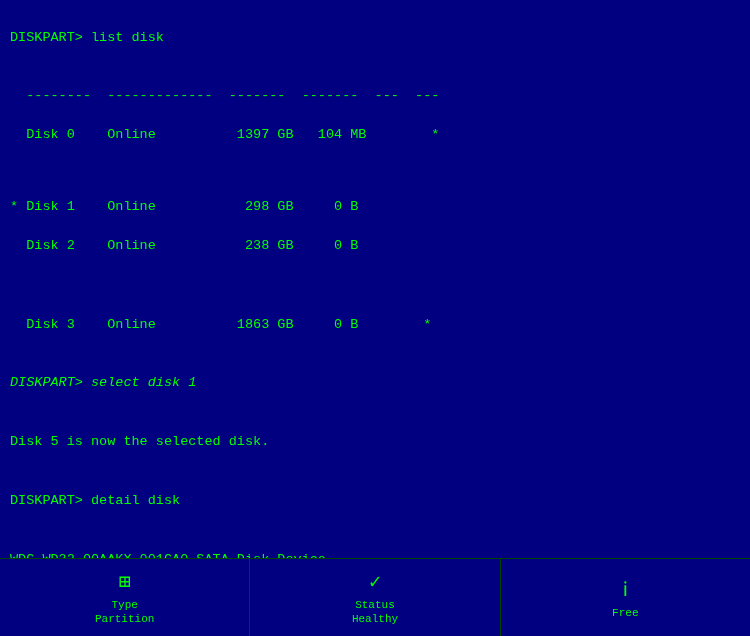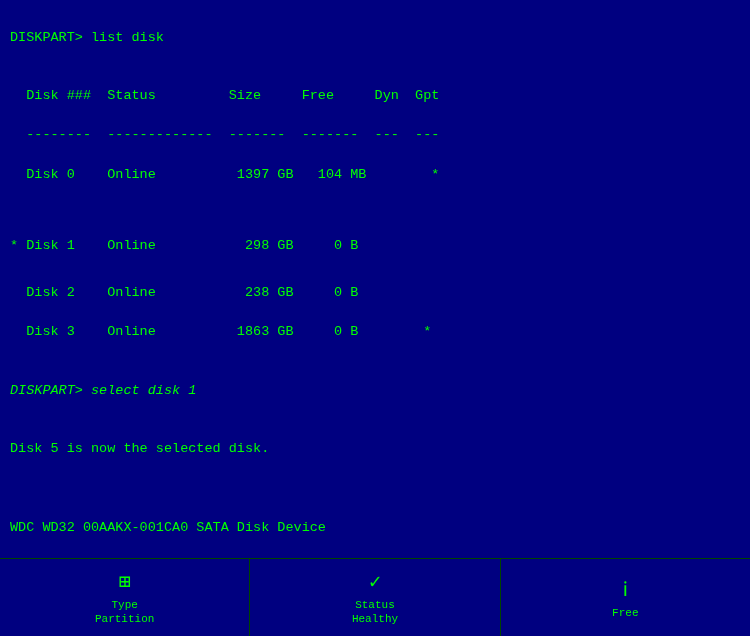--- a/index.html
+++ b/index.html
@@ -74,31 +74,31 @@
       line-height: 1.3;
     }
   </style>
 </head>
 <body>
 
 <div class="terminal">
   <div class="terminal-content">
 <span style="display: block;">DISKPART&gt; list disk</span>
 <span style="display: block;"></span>
-<span style="display: block;">  Disk ###  Status         Size     Free     Dyn  Gpt</span>
 <span style="display: block;">  --------  -------------  -------  -------  ---  ---</span>
 <span style="display: block;">  Disk 0    Online          1397 GB   104 MB        *</span>
 <span style="display: block; margin-top: 32px;">* Disk 1    Online           298 GB     0 B</span>
-<span style="display: block; margin-top: 8px;">  Disk 2    Online           238 GB     0 B</span>
-<span style="display: block;">  Disk 3    Online          1863 GB     0 B        *</span>
+<span style="display: block;">  Disk 2    Online           238 GB     0 B</span>
+<span style="display: block; margin-top: 40px;">  Disk 3    Online          1863 GB     0 B        *</span>
 <span style="display: block;"></span>
 <span style="display: block; font-style: italic;">DISKPART&gt; select disk 1</span>
 <span style="display: block;"></span>
 <span style="display: block;">Disk 5 is now the selected disk.</span>
 <span style="display: block;"></span>
+<span style="display: block;">DISKPART&gt; detail disk</span>
 <span style="display: block;"></span>
 <span style="display: block;">WDC WD32 00AAKX-001CA0 SATA Disk Device</span>
 <span style="display: block;">Disk ID: EB7B34F7</span>
 <span style="display: block;">Type   : SATA</span>
 
 
 
 
 
 

